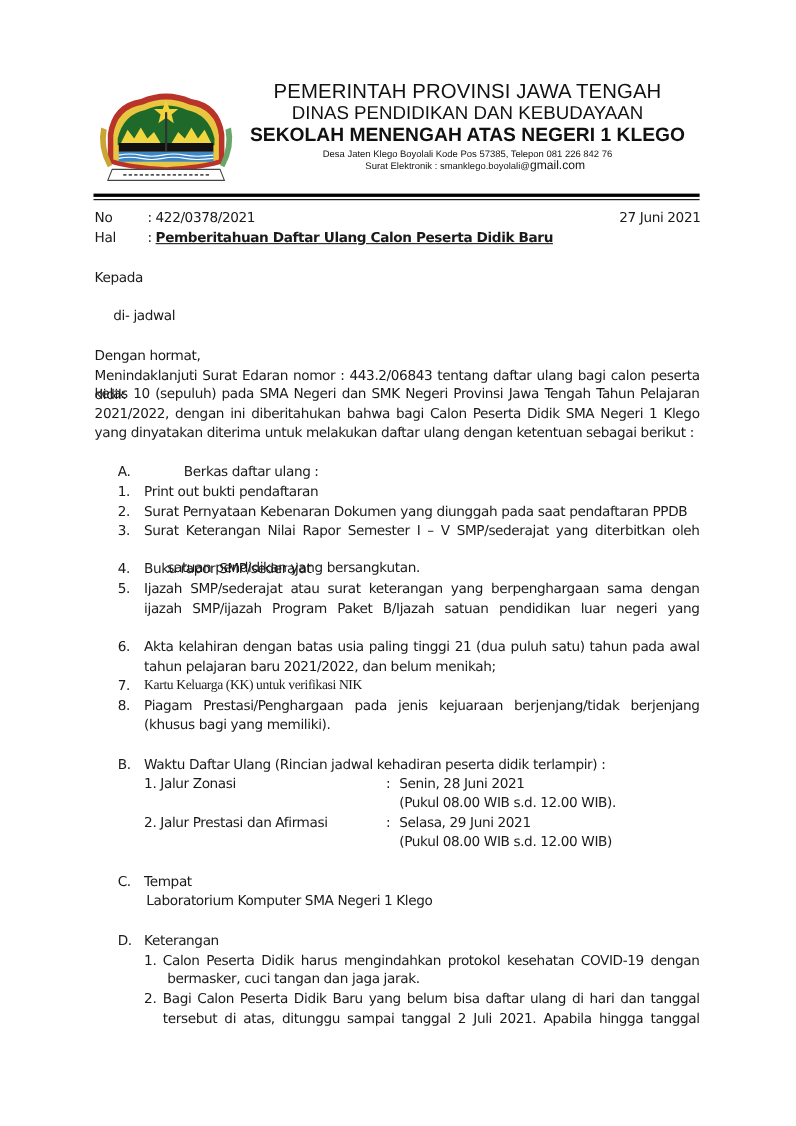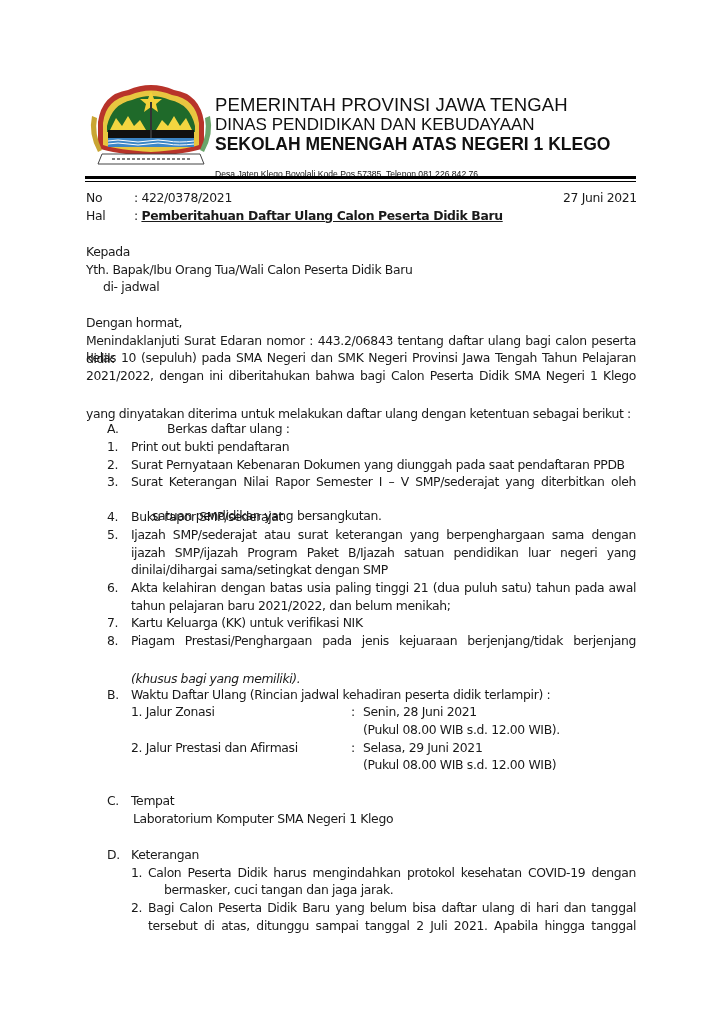--- a/index.html
+++ b/index.html
@@ -4,25 +4,25 @@
 <style>
   html, body { margin: 0; padding: 0; background: #ffffff; }
   body {
     width: 724px; height: 1024px; position: relative; overflow: hidden;
     font-family: "Liberation Sans", sans-serif; color: #111;
   }
   .page { position: absolute; left: 0; top: 0; width: 724px; height: 1024px; background: #fff; }
 
   
   .logo { position: absolute; left: 88px; top: 82px; width: 126px; height: 92px; }
-  .kop { position: absolute; left: 215px; top: 94px; width: 420px; }
+  .kop { position: absolute; left: 215px; top: 72px; width: 420px; text-align: center; }
   .kop .l1 { font-size: 18.5px; line-height: 21px; letter-spacing: 0.1px; }
   .kop .l2 { font-size: 17px; line-height: 19px; }
   .kop .l3 { font-size: 17.5px; line-height: 21px; font-weight: bold; }
-  .kop .l4 { font-size: 8.6px; line-height: 12px; margin-top: 13px; }
+  .kop .l4 { font-size: 8.6px; line-height: 12px; margin-top: 1px; }
   .kop .l5 { font-size: 8.6px; line-height: 11px; padding-left: 14px; }
   .kop .l5 .gm { font-size: 11px; }
   .rule-thick { position: absolute; left: 85px; top: 176px; width: 551px; height: 3px; background: #000; }
   .rule-thin { position: absolute; left: 85px; top: 181px; width: 551px; height: 1px; background: #000; }
 
   
   .txt {
     position: absolute; font-family: "DejaVu Sans", sans-serif; font-size: 12.4px;
     line-height: 17.5px; color: #1a1a1a; letter-spacing: -0.35px; white-space: nowrap;
   }
@@ -60,71 +60,70 @@
 
     <path d="M14 72 L112 72 L116 82 L10 82 Z" fill="#ffffff" stroke="#444" stroke-width="1"></path>
     <line x1="24" y1="77" x2="102" y2="77" stroke="#555" stroke-width="1.5" stroke-dasharray="3,2"></line>
   </svg>
 
   <div class="kop">
     <div class="l1">PEMERINTAH PROVINSI JAWA TENGAH</div>
     <div class="l2">DINAS PENDIDIKAN DAN KEBUDAYAAN</div>
     <div class="l3">SEKOLAH MENENGAH ATAS NEGERI 1 KLEGO</div>
     <div class="l4">Desa Jaten Klego Boyolali Kode Pos 57385, Telepon 081 226 842 76</div>
+    <div class="l5"><span>Surat Elektronik : smanklego.boyolali@</span><span class="gm">gmail.com</span></div>
   </div>
   <div class="rule-thick"></div>
   <div class="rule-thin"></div>
 
   <div class="txt" style="left:86px; top:189px;">No</div>
   <div class="txt" style="left:134px; top:189px;">: 422/0378/2021</div>
   <div class="txt" style="left:563px; top:189px;">27 Juni 2021</div>
   <div class="txt" style="left:86px; top:207px;">Hal</div>
   <div class="txt" style="left:134px; top:207px;"><span>: </span><span class="bold-u">Pemberitahuan Daftar Ulang Calon Peserta Didik Baru</span></div>
 
   <div class="txt" style="left:86px; top:243px;">Kepada</div>
-  <div class="txt" style="left:86px; top:261px;">Yth. Bapak/Ibu Orang Tua/Wali  Calon Peserta Didik Baru</div>
   <div class="txt" style="left:103px; top:278px;">di- jadwal</div>
 
   <div class="txt" style="left:86px; top:314px;">Dengan hormat,</div>
   <div class="txt just full" style="left:86px; top:332px; width:550px;">Menindaklanjuti Surat Edaran nomor : 443.2/06843 tentang daftar ulang bagi calon peserta didik</div>
   <div class="txt just full" style="left:86px; top:349px; width:550px;">kelas 10 (sepuluh) pada SMA Negeri dan SMK Negeri Provinsi Jawa Tengah Tahun Pelajaran</div>
   <div class="txt just full" style="left:86px; top:367px; width:550px;">2021/2022, dengan ini diberitahukan bahwa bagi Calon Peserta Didik SMA Negeri 1 Klego</div>
-  <div class="txt" style="left:86px; top:405px;">yang dinyatakan diterima untuk melakukan daftar ulang dengan ketentuan sebagai berikut :</div>
+  <div class="txt" style="left:86px; top:384px;">yang dinyatakan diterima untuk melakukan daftar ulang dengan ketentuan sebagai berikut :</div>
 
   <div class="txt" style="left:107px; top:420px;">A.</div>
   <div class="txt" style="left:131px; top:420px;margin-left:36px;">Berkas daftar ulang :</div>
 
   <div class="txt" style="left:107px; top:438px;">1.</div>
   <div class="txt" style="left:131px; top:438px;">Print out bukti pendaftaran</div>
 
   <div class="txt" style="left:107px; top:456px;">2.</div>
   <div class="txt" style="left:131px; top:456px;">Surat Pernyataan Kebenaran Dokumen yang diunggah pada saat pendaftaran PPDB</div>
 
   <div class="txt" style="left:107px; top:473px;">3.</div>
   <div class="txt just full" style="left:131px; top:473px; width:505px;">Surat Keterangan Nilai Rapor Semester I – V SMP/sederajat yang diterbitkan oleh</div>
   <div class="txt" style="left:131px; top:507px;margin-left:21px;">satuan pendidikan yang bersangkutan.</div>
 
   <div class="txt" style="left:107px; top:508px;">4.</div>
   <div class="txt" style="left:131px; top:508px;">Buku rapor SMP/sederajat</div>
 
   <div class="txt" style="left:107px; top:526px;">5.</div>
   <div class="txt just full" style="left:131px; top:526px; width:505px;">Ijazah SMP/sederajat atau surat keterangan yang berpenghargaan sama dengan</div>
   <div class="txt just full" style="left:131px; top:544px; width:505px;">ijazah SMP/ijazah Program Paket B/Ijazah satuan pendidikan luar negeri yang</div>
-  <div class="txt" style="left:131px; top:561px;">dinilai/dihargai sama/setingkat dengan SMP</div>
 
   <div class="txt" style="left:107px; top:579px;">6.</div>
   <div class="txt just full" style="left:131px; top:579px; width:505px;">Akta kelahiran dengan batas usia paling tinggi 21 (dua puluh satu) tahun pada awal</div>
   <div class="txt" style="left:131px; top:597px;">tahun pelajaran baru 2021/2022, dan belum menikah;</div>
 
   <div class="txt" style="left:107px; top:614px;">7.</div>
-  <div class="txt" style="left:131px; top:614px;">Kartu Keluarga (KK) untuk verifikasi NIK</div>
+  <div class="txt" style="left:131px; top:614px;font-family:Liberation Serif, serif;">Kartu Keluarga (KK) untuk verifikasi NIK</div>
 
   <div class="txt" style="left:107px; top:632px;">8.</div>
   <div class="txt just full" style="left:131px; top:632px; width:505px;">Piagam Prestasi/Penghargaan pada jenis kejuaraan berjenjang/tidak berjenjang</div>
-  <div class="txt" style="left:131px; top:670px;font-style:italic;">(khusus bagi yang memiliki).</div>
+  <div class="txt" style="left:131px; top:650px;">(khusus bagi yang memiliki).</div>
 
   <div class="txt" style="left:107px; top:686px;">B.</div>
   <div class="txt" style="left:131px; top:686px;">Waktu Daftar Ulang (Rincian jadwal kehadiran peserta didik terlampir) :</div>
 
   <div class="txt" style="left:131px; top:703px;">1.  Jalur Zonasi</div>
   <div class="txt" style="left:351px; top:703px;">:</div>
   <div class="txt" style="left:363px; top:703px;">Senin, 28 Juni 2021</div>
   <div class="txt" style="left:363px; top:721px;">(Pukul 08.00 WIB s.d. 12.00 WIB).</div>
 
   <div class="txt" style="left:131px; top:739px;">2.  Jalur Prestasi dan Afirmasi</div>
@@ -134,19 +133,19 @@
 
   <div class="txt" style="left:107px; top:792px;">C.</div>
   <div class="txt" style="left:131px; top:792px;">Tempat</div>
   <div class="txt" style="left:133px; top:810px;">Laboratorium Komputer SMA Negeri 1 Klego</div>
 
   <div class="txt" style="left:107px; top:846px;">D.</div>
   <div class="txt" style="left:131px; top:846px;">Keterangan</div>
 
   <div class="txt" style="left:131px; top:864px;">1.</div>
   <div class="txt just full" style="left:148px; top:864px; width:488px;">Calon Peserta Didik harus mengindahkan protokol kesehatan COVID-19 dengan</div>
-  <div class="txt" style="left:164px; top:881px;text-align:right;">bermasker, cuci tangan dan jaga jarak.</div>
+  <div class="txt" style="left:152px; top:881px;text-align:right;">bermasker, cuci tangan dan jaga jarak.</div>
 
   <div class="txt" style="left:131px; top:899px;">2.</div>
   <div class="txt just full" style="left:148px; top:899px; width:488px;">Bagi Calon Peserta Didik Baru yang belum bisa daftar ulang di hari dan tanggal</div>
   <div class="txt just full" style="left:148px; top:917px; width:488px;">tersebut di atas, ditunggu sampai tanggal 2 Juli 2021. Apabila hingga tanggal</div>
 
 </div>
 
 </body></html>

